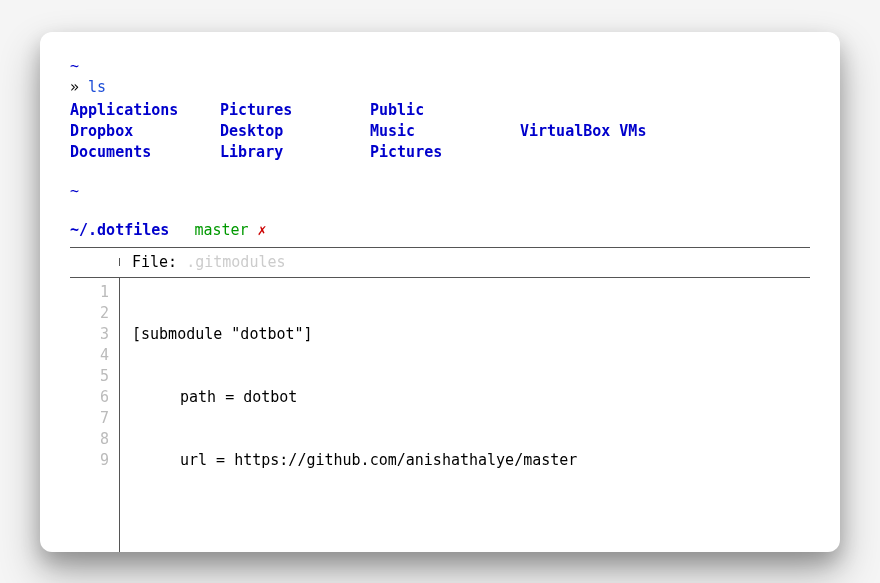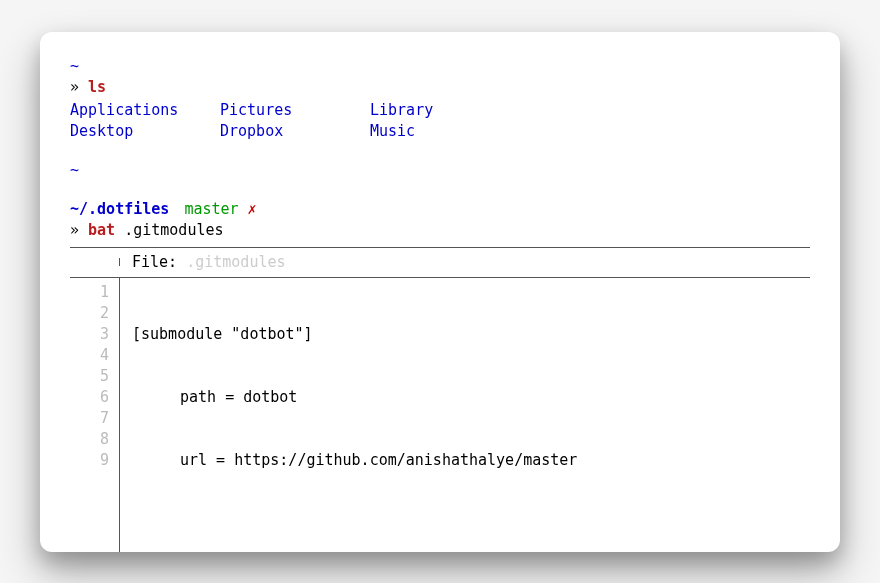--- a/index.html
+++ b/index.html
@@ -18,28 +18,28 @@
       border-radius: 12px;
       box-shadow: 0 20px 40px rgba(0,0,0,0.3), 0 10px 20px rgba(0,0,0,0.2);
       padding: 24px 30px;
       font-size: 15px;
       line-height: 1.4;
       color: #000;
       overflow: hidden;
     }
     .tilde { color: #0000cc; font-weight: 500; }
     .prompt-arrow { color: #000; }
-    .cmd { color: #b91c1c; font-weight: 700; }
+    .cmd { color: #1d4ed8; font-weight: 400; }
     .arg { color: #000; }
     .dir-list { margin: 2px 0 16px 0; }
     .dir-row { display: flex; }
-    .dir-item { color: #0000cc; width: 150px; display: inline-block; font-weight: 400; }
+    .dir-item { color: #0000cc; width: 150px; display: inline-block; font-weight: 700; }
     .path-cwd { color: #0000cc; font-weight: 600; }
     .path-dotfiles { color: #0000cc; font-weight: 600; }
-    .branch { color: #009900; font-weight: 500; margin-left: 6px; }
+    .branch { color: #009900; font-weight: 500; margin-left: 16px; }
     .dirty { color: #cc0000; font-weight: 500; }
     .bat-block { margin-top: 6px; }
     .bat-header-line { border-top: 1px solid #555; margin-top: 4px; }
     .bat-header {
       display: flex;
       border-bottom: 1px solid #555;
       align-items: center;
     }
     .bat-gutter { width: 50px; border-right: 1px solid #555; padding: 4px 0; }
     .bat-file-label { padding: 4px 12px; color: #000; }
@@ -73,44 +73,46 @@
   <div class="line-block">
     <div><span class="tilde">~</span></div>
     <div>
       <span class="prompt-arrow">»</span>
       <span class="cmd">ls</span>
     </div>
     <div class="dir-list">
       <div class="dir-row">
         <span class="dir-item">Applications</span>
         <span class="dir-item">Pictures</span>
-        <span class="dir-item">Library</span>
+        <span class="dir-item">Public</span>
       </div>
       <div class="dir-row">
+        <span class="dir-item">Dropbox</span>
         <span class="dir-item">Desktop</span>
-        <span class="dir-item">Dropbox</span>
         <span class="dir-item">Music</span>
+        <span class="dir-item">VirtualBox VMs</span>
+      </div>
+      <div class="dir-row">
+        <span class="dir-item">Documents</span>
+        <span class="dir-item">Library</span>
+        <span class="dir-item">Pictures</span>
+        <span class="dir-item"></span>
       </div>
     </div>
   </div>
 
   <div class="line-block">
     <div><span class="tilde">~</span></div>
   </div>
 
   <div>
     <div>
       <span class="path-cwd">~/</span><span class="path-dotfiles">.dotfiles</span>
       <span class="branch">master</span>
       <span class="dirty">✗</span>
-    </div>
-    <div>
-      <span class="prompt-arrow">»</span>
-      <span class="cmd">bat</span>
-      <span class="arg">.gitmodules</span>
     </div>
   </div>
 
   <div class="bat-block">
     <div class="bat-header-line"></div>
     <div class="bat-header">
       <div class="bat-gutter"></div>
       <div class="bat-file-label">
         <span>File:</span>
         <span class="bat-filename">.gitmodules</span>

